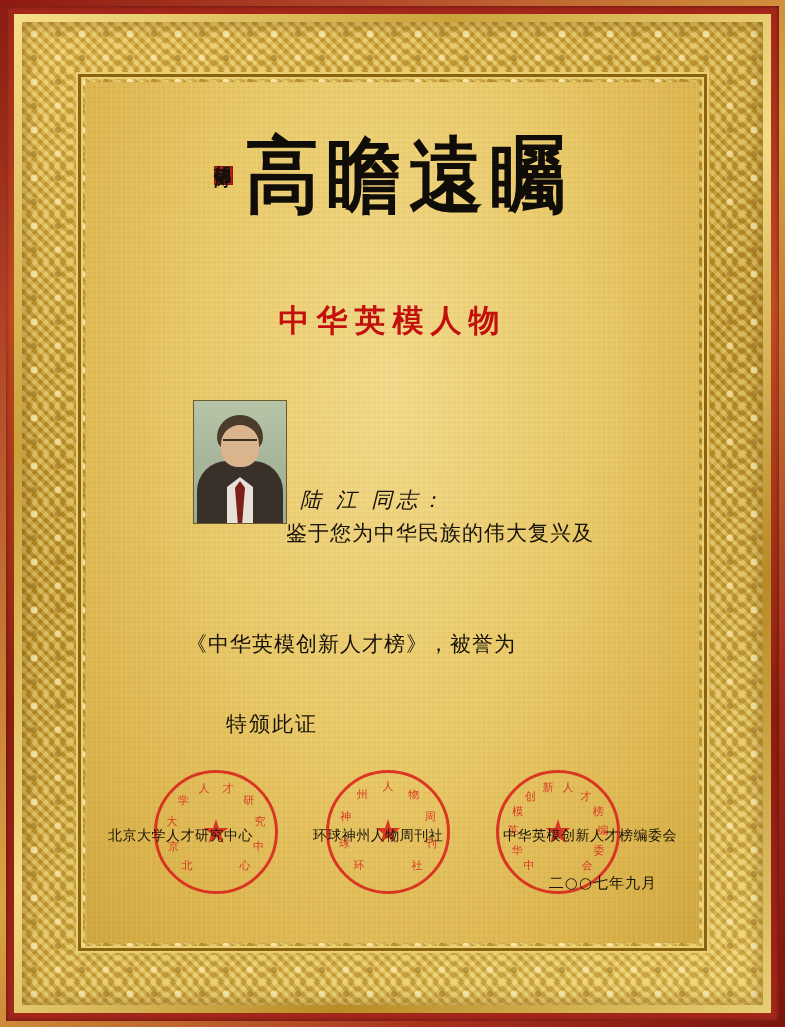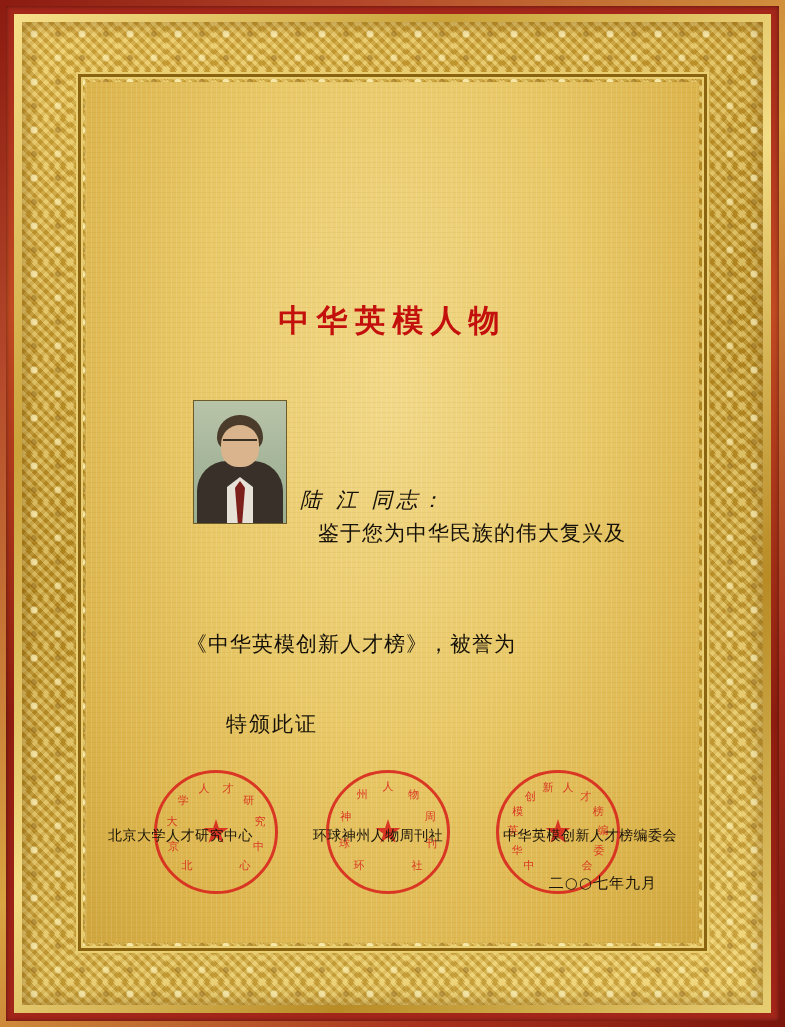--- a/index.html
+++ b/index.html
@@ -221,21 +221,21 @@
   }
   .wide-line {
     position: absolute;
     left: 60px;
     right: 44px;
     font-family: "DejaVu Serif", serif;
     color: #171209;
     font-size: 21px;
     letter-spacing: 1px;
   }
-  .line2 { top: 437px; left: 200px; right: 44px; margin-left: 32px; }
+  .line2 { top: 437px; left: 200px; right: 44px; }
   .line3 { top: 474px; }
   .line4 { top: 511px; }
   .line5 { top: 548px; padding-left: 40px; }
   .line6 {
     top: 584px;
     font-size: 24px;
     font-weight: 600;
     letter-spacing: 2px;
   }
   .line7 {
@@ -319,20 +319,27 @@
 <div class="certificate">
 
   <div class="frame-outer"></div>
   <div class="frame-red"></div>
   <div class="frame-gold-band"></div>
   <div class="frame-brocade"></div>
   <div class="frame-thin-dark"></div>
 
   <div class="inner-panel">
 
+    <div class="calligraphy-row">
+      <div class="signature-block">
+        <div class="signature-text">胡锦涛</div>
+        <div class="signature-seal"></div>
+      </div>
+      <div class="calligraphy-main">高瞻遠矚</div>
+    </div>
 
     <div class="title-main">中华英模人物</div>
 
     <div class="portrait">
       <div class="body"></div>
       <div class="shirt"></div>
       <div class="tie"></div>
       <div class="hair"></div>
       <div class="face"></div>
       <div class="glasses"></div>

